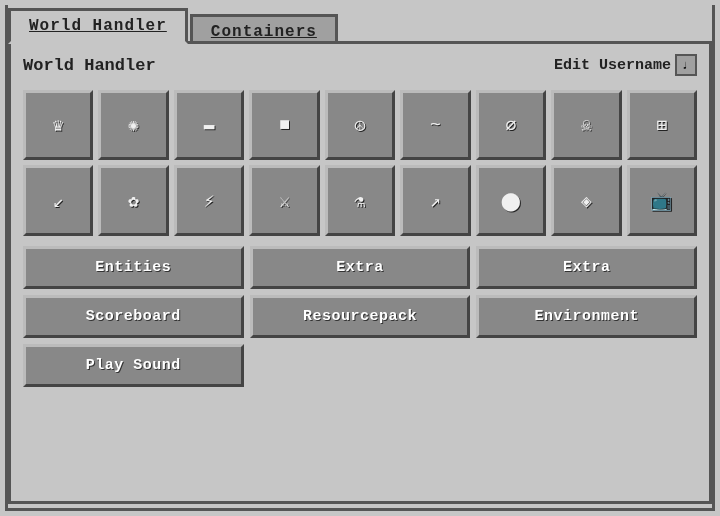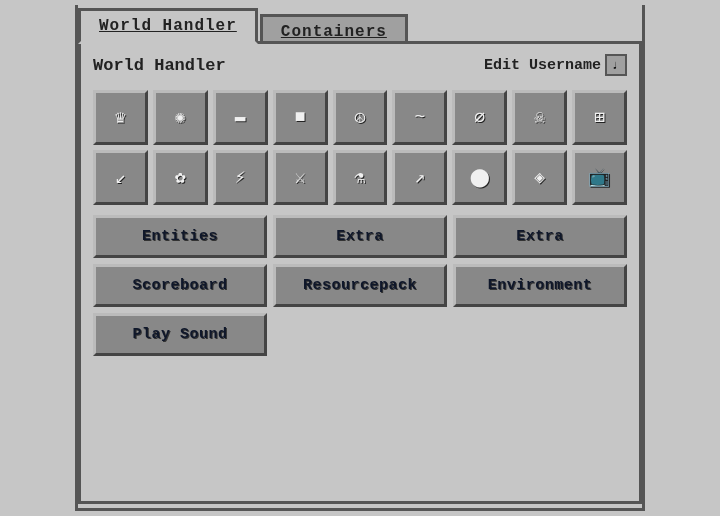--- a/index.html
+++ b/index.html
@@ -12,21 +12,21 @@
       width: 720px;
       height: 516px;
       background: #c6c6c6;
       font-family: 'Courier New', Courier, monospace;
       display: flex;
       align-items: center;
       justify-content: center;
     }
 
     .window {
-      width: 570px;
+      width: 710px;
       height: 506px;
       background: #c6c6c6;
       border: 3px solid #555;
       border-top: none;
       position: relative;
     }
 
     
     .tab-bar {
       display: flex;
@@ -148,21 +148,21 @@
     .action-btn {
       padding: 10px 6px;
       background: #888;
       border-top: 3px solid #bbb;
       border-left: 3px solid #bbb;
       border-bottom: 3px solid #444;
       border-right: 3px solid #444;
       font-family: 'Courier New', Courier, monospace;
       font-size: 15px;
       font-weight: bold;
-      color: #0f172a;
+      color: #ffffff;
       text-align: center;
       cursor: pointer;
       text-shadow: 1px 1px 0 #333;
       letter-spacing: 0.5px;
     }
   </style>
 </head>
 <body>
 
 <div class="window">

